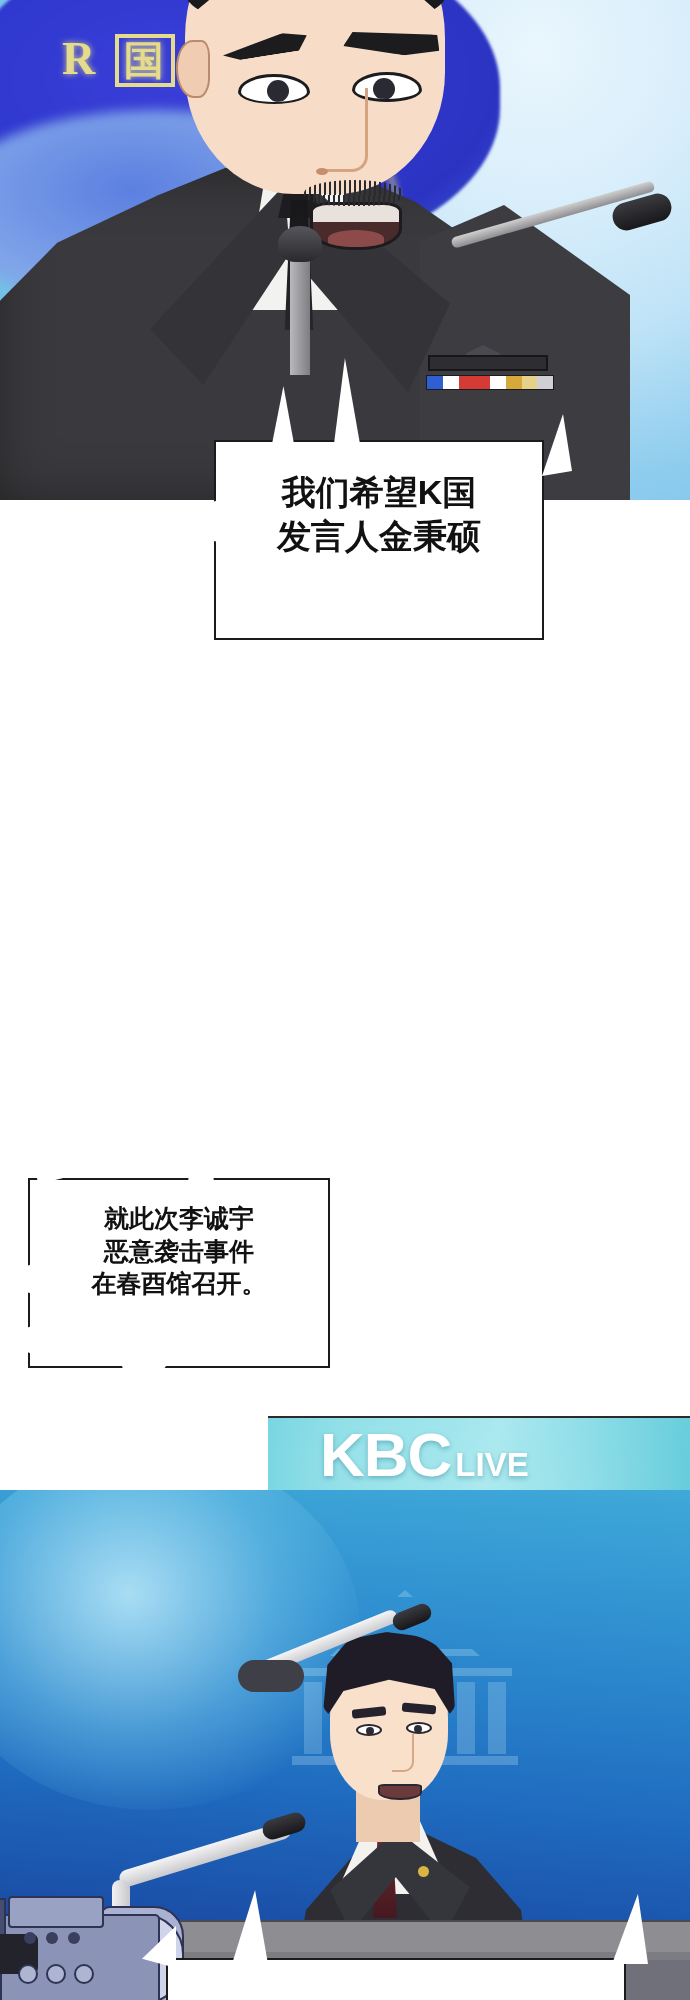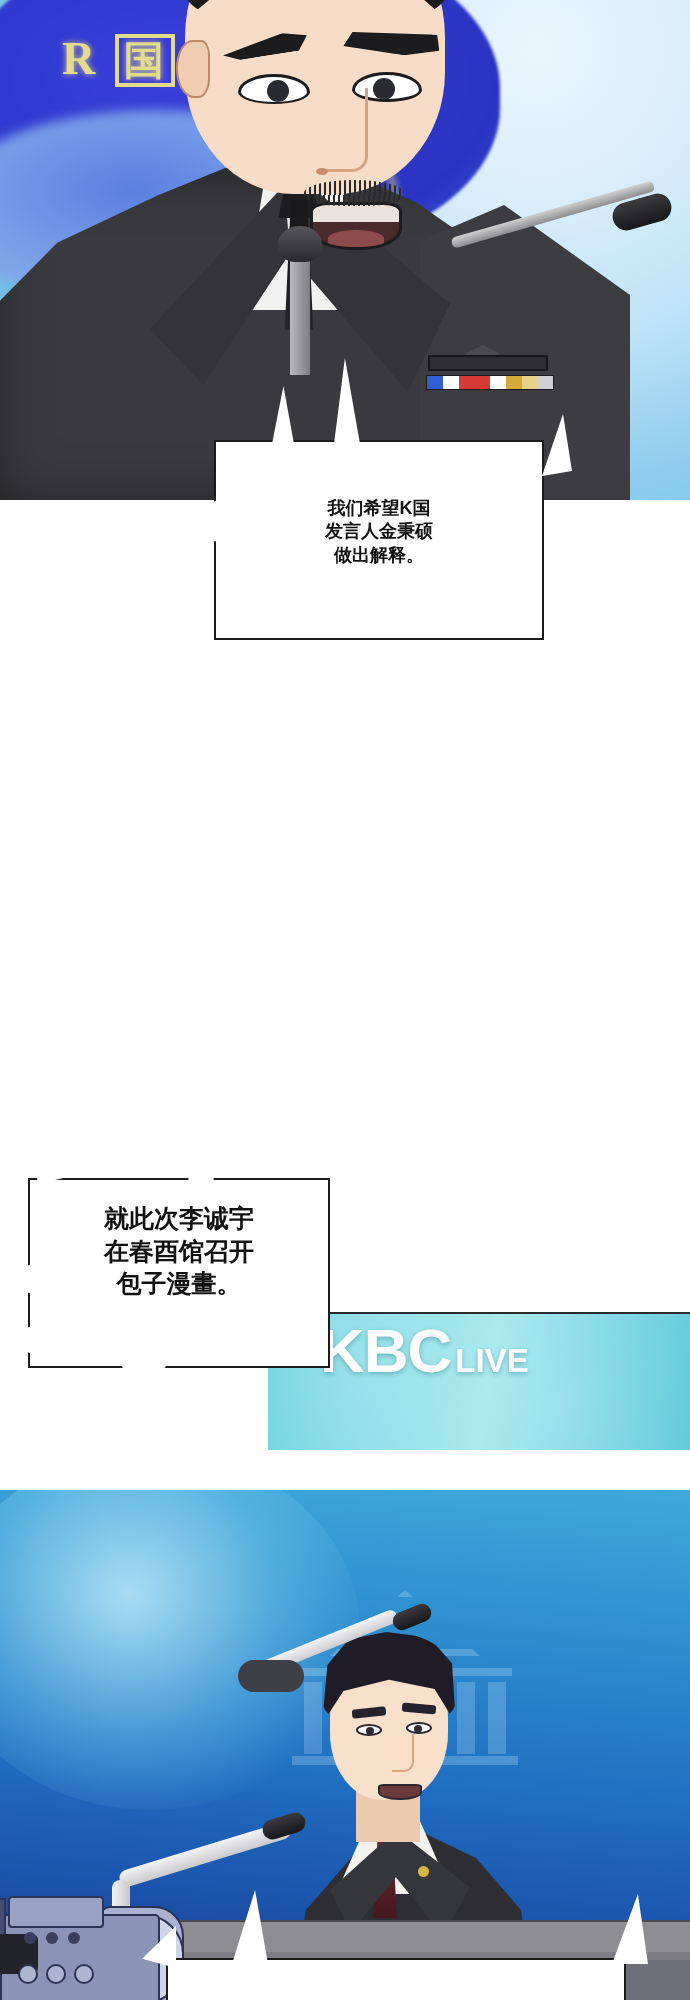--- a/index.html
+++ b/index.html
@@ -245,22 +245,22 @@
     color:#111;
     font-family:"Liberation Sans", sans-serif;
     font-weight:bold;
     line-height:1.30;
     z-index:30;
   }
   .bubble .line { white-space:nowrap; }
 
   #bubble1 {
     left:214px; top:440px; width:330px; min-height:200px;
-    padding:55px 14px 26px;
-    font-size:18px;
+    padding:28px 14px 26px;
+    font-size:34px;
   }
   
   .tail { position:absolute; background:#fff; }
   #b1-tail-left {
     left:-62px; top:58px; width:64px; height:42px;
     clip-path:polygon(100% 0%, 100% 100%, 0% 62%);
     border-left:none;
     filter:drop-shadow(-1px 0 0 #1b1b1b) drop-shadow(0 -1px 0 #1b1b1b) drop-shadow(0 1px 0 #1b1b1b);
   }
   #b1-tail-top1 {
@@ -332,21 +332,21 @@
     filter:drop-shadow(-1px 0 0 #1b1b1b) drop-shadow(0 -1px 0 #1b1b1b);
   }
   #b3-tail-r {
     left:444px; top:-66px; width:36px; height:70px;
     clip-path:polygon(72% 0%, 100% 100%, 0% 100%);
     filter:drop-shadow(1px 0 0 #1b1b1b) drop-shadow(-1px 0 0 #1b1b1b);
   }
 
   
   .panel2 {
-    position:absolute; left:268px; top:1312px; width:422px; height:138px;
+    position:absolute; left:268px; top:1416px; width:422px; height:138px;
     overflow:hidden;
     background:linear-gradient(100deg,#6fd3e0 0%, #8fe0e8 30%, #a8e8ee 52%, #7fd8e4 78%, #63cada 100%);
     border-top:2px solid #2b2b2b;
   }
   .panel2 .noise { position:absolute; inset:0; opacity:.25;
     background:
       radial-gradient(circle at 20% 30%, rgba(255,255,255,.7), transparent 40%),
       radial-gradient(circle at 70% 70%, rgba(255,255,255,.5), transparent 45%);
   }
   .kbc {
@@ -509,32 +509,31 @@
   </div>
 
   <div class="bubble" id="bubble1">
     <div class="tail" id="b1-tail-left"></div>
     <div class="tail" id="b1-tail-top1"></div>
     <div class="tail" id="b1-tail-top2"></div>
     <div class="tail" id="b1-tail-right"></div>
     <div class="tail" id="b1-tail-bot"></div>
     <div class="line">我们希望K国</div>
     <div class="line">发言人金秉硕</div>
-    <div class="line">做出解释。</div>
   </div>
 
   <div class="bubble" id="bubble2">
     <div class="tail" id="b2-tail-topleft"></div>
     <div class="tail" id="b2-tail-top"></div>
     <div class="tail" id="b2-tail-left1"></div>
     <div class="tail" id="b2-tail-left2"></div>
     <div class="tail" id="b2-tail-bot"></div>
     <div class="line">就此次李诚宇</div>
-    <div class="line">在春酉馆召开</div>
-    <div class="line">包子漫畫。</div>
+    <div class="line">恶意袭击事件</div>
+    <div class="line">在春酉馆召开。</div>
   </div>
 
   <div class="panel2">
     <div class="noise"></div>
     <div class="kbc">
       <span>KBC</span><span class="live">LIVE</span>
     </div>
   </div>
 
   <div class="panel3">

